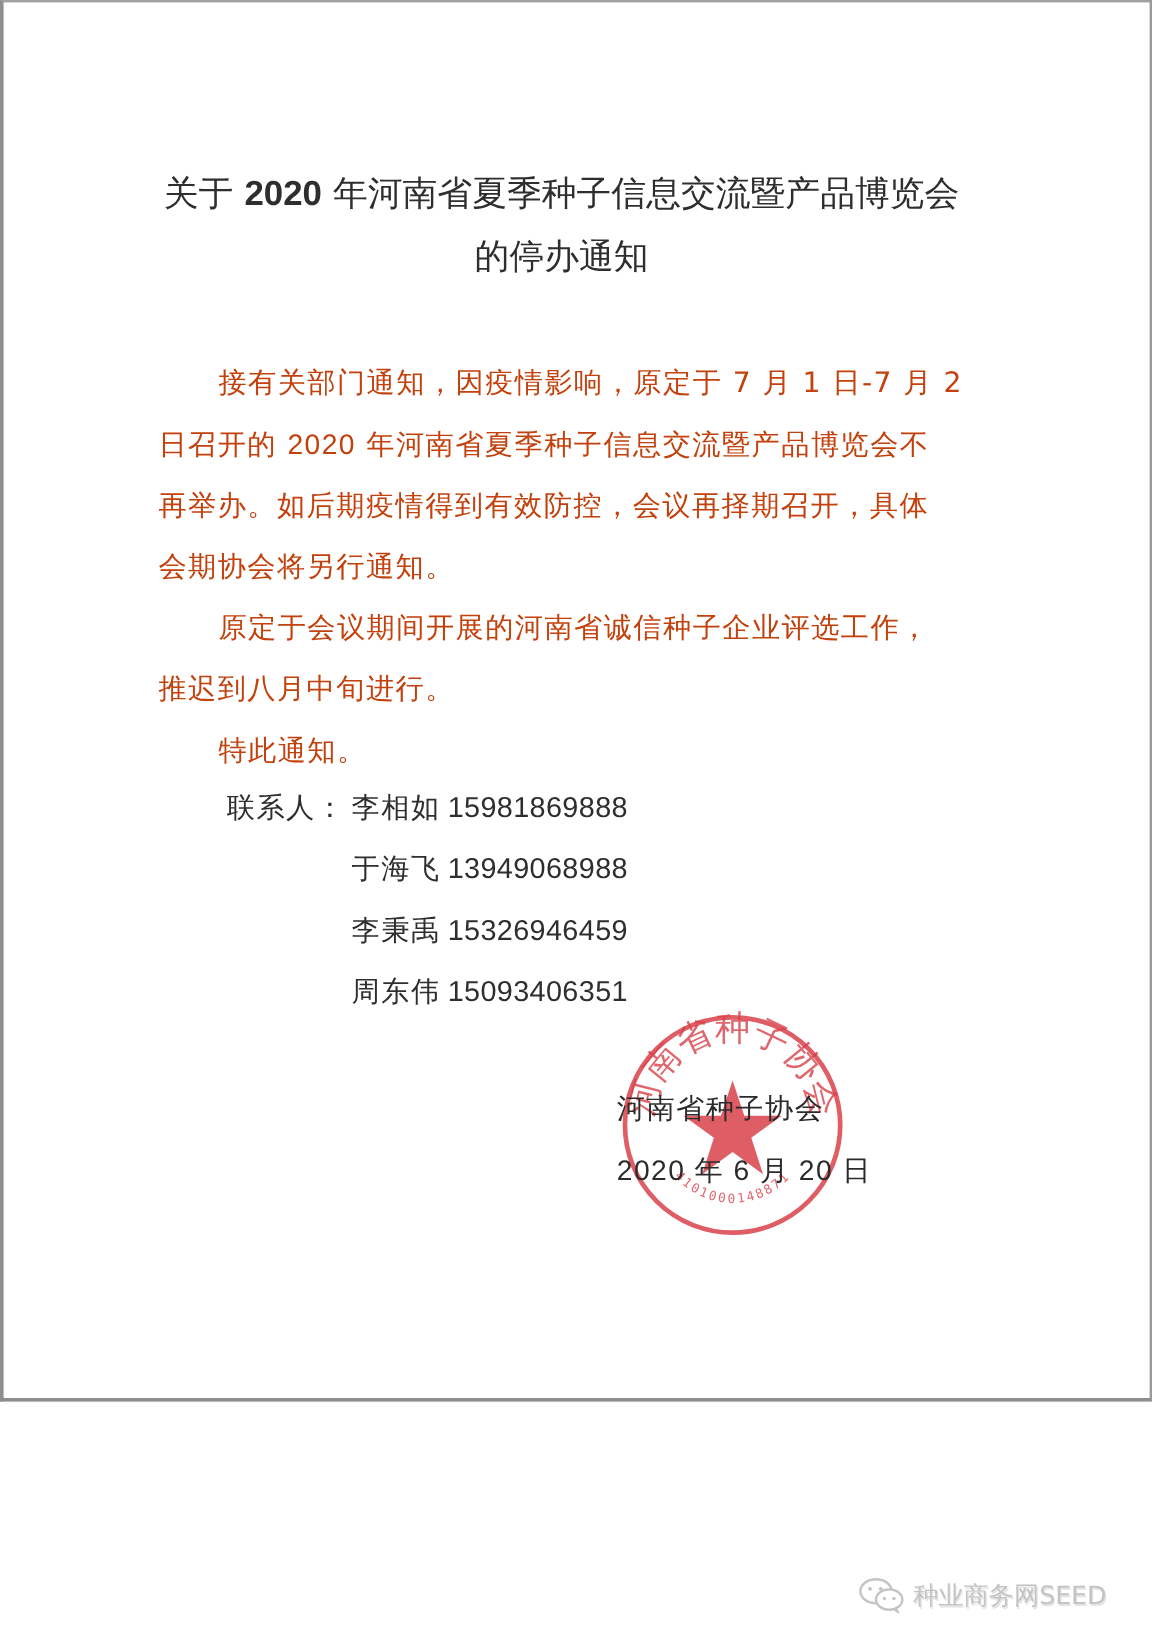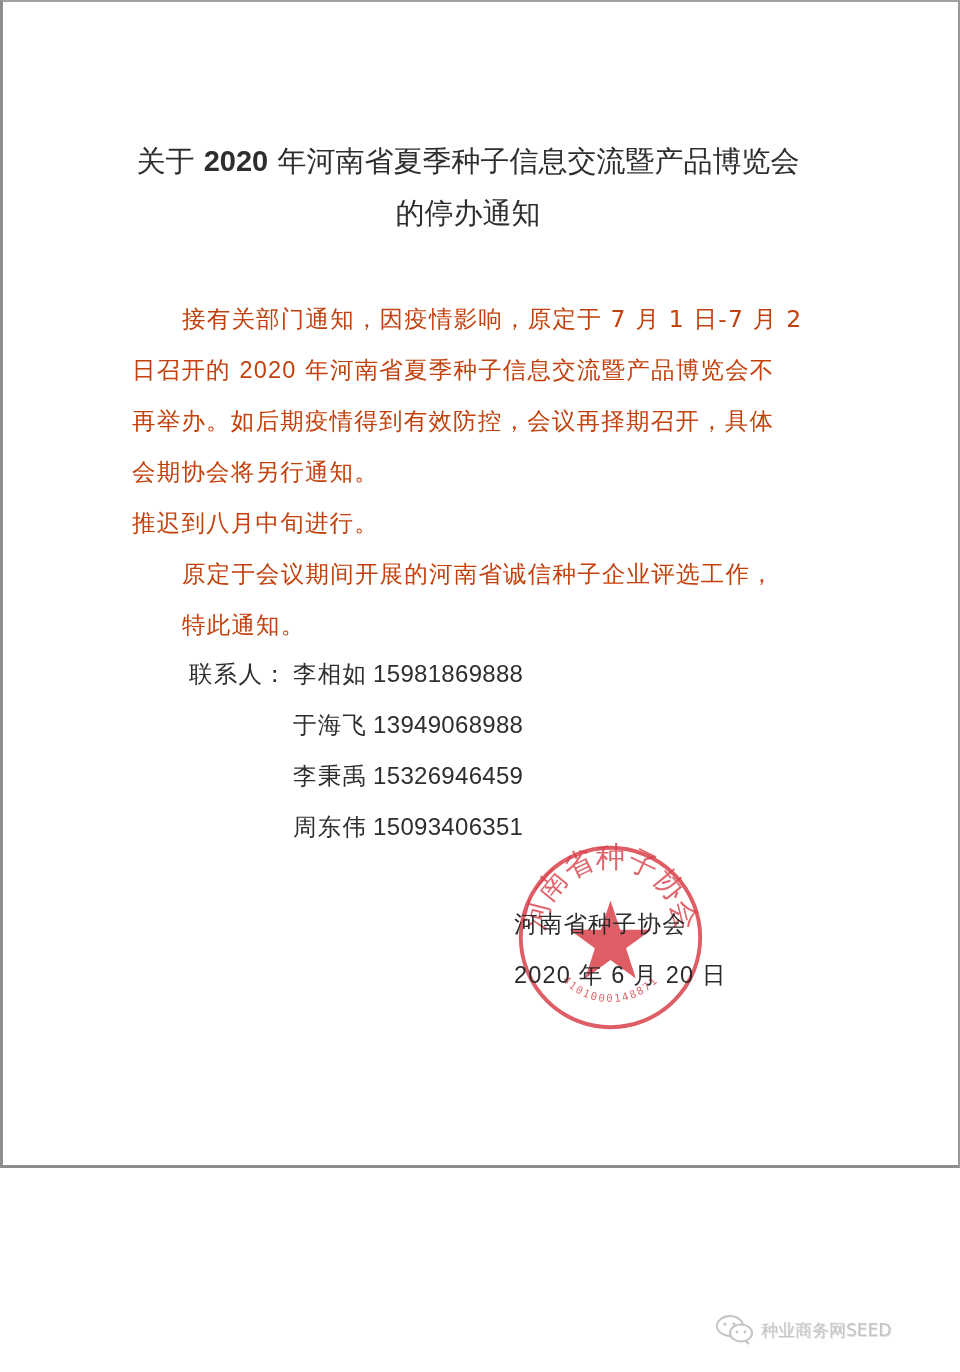--- a/index.html
+++ b/index.html
@@ -35,43 +35,43 @@
     .contact-name { display: inline-block; text-align: right; }
     .contact-phone { font-family: "Liberation Sans", sans-serif; font-size: 24px; letter-spacing: 0.3px; margin-left: 6px; margin-top: 48px; }
     .stamp { position: absolute; left: 510px; top: 838px; width: 195px; height: 195px; }
     .signature {
       position: absolute; left: 511px; top: 897px; font-size: 23.5px; line-height: 51px; color: #2b2b2b;
       letter-spacing: 1.2px; white-space: nowrap;
     }
     .signature .num { font-family: "Liberation Sans", sans-serif; }
     .watermark {
       position: absolute; left: 712px; top: 1312px; display: flex; align-items: center;
-      font-size: 17px; color: #c4c4c4; white-space: nowrap;
+      font-size: 21px; color: #c4c4c4; white-space: nowrap;
       text-shadow: 1px 1px 0 #e4e4e4;
     }
     .watermark .wm-text { margin-left: 6px; letter-spacing: 0px; }
   </style>
 </head>
 <body>
 
 <div class="page-frame">
 
   <h1 class="doc-title title-line1"><span>关于</span> <span class="num">2020</span> <span>年河南省夏季种子信息交流暨产品博览会</span></h1>
   <h1 class="doc-title title-line2">的停办通知</h1>
 
   <div class="para" style="top:288px;">
     <span class="line indent">接有关部门通知，因疫情影响，原定于 7 月 1 日-7 月 2</span>
     <span class="line"><span>日召开的 </span><span class="num">2020</span><span> 年河南省夏季种子信息交流暨产品博览会不</span></span>
     <span class="line">再举办。如后期疫情得到有效防控，会议再择期召开，具体</span>
     <span class="line">会期协会将另行通知。</span>
   </div>
 
   <div class="para" style="top:492px;">
+    <span class="line indent">原定于会议期间开展的河南省诚信种子企业评选工作，</span>
     <span class="line">推迟到八月中旬进行。</span>
-    <span class="line indent">原定于会议期间开展的河南省诚信种子企业评选工作，</span>
     <span class="line indent">特此通知。</span>
   </div>
 
   <div class="contacts">
     <div class="contact-row">
       <span class="contact-label">联系人：</span><span class="contact-name">李相如</span><span class="contact-phone">15981869888</span>
     </div>
     <div class="contact-row">
       <span class="contact-label"></span><span class="contact-name">于海飞</span><span class="contact-phone">13949068988</span>
     </div>

